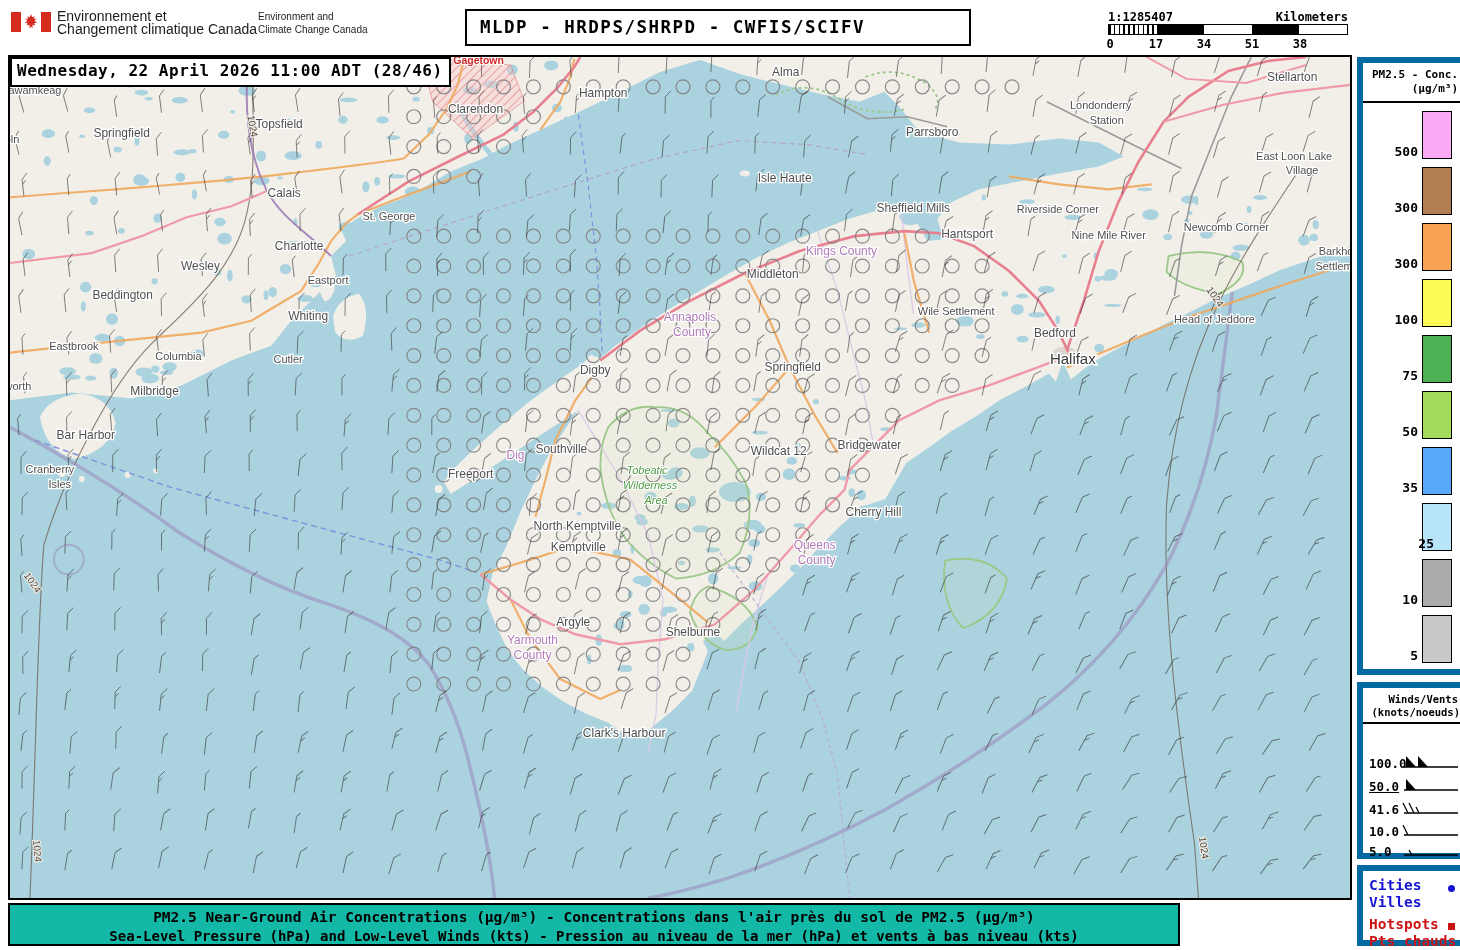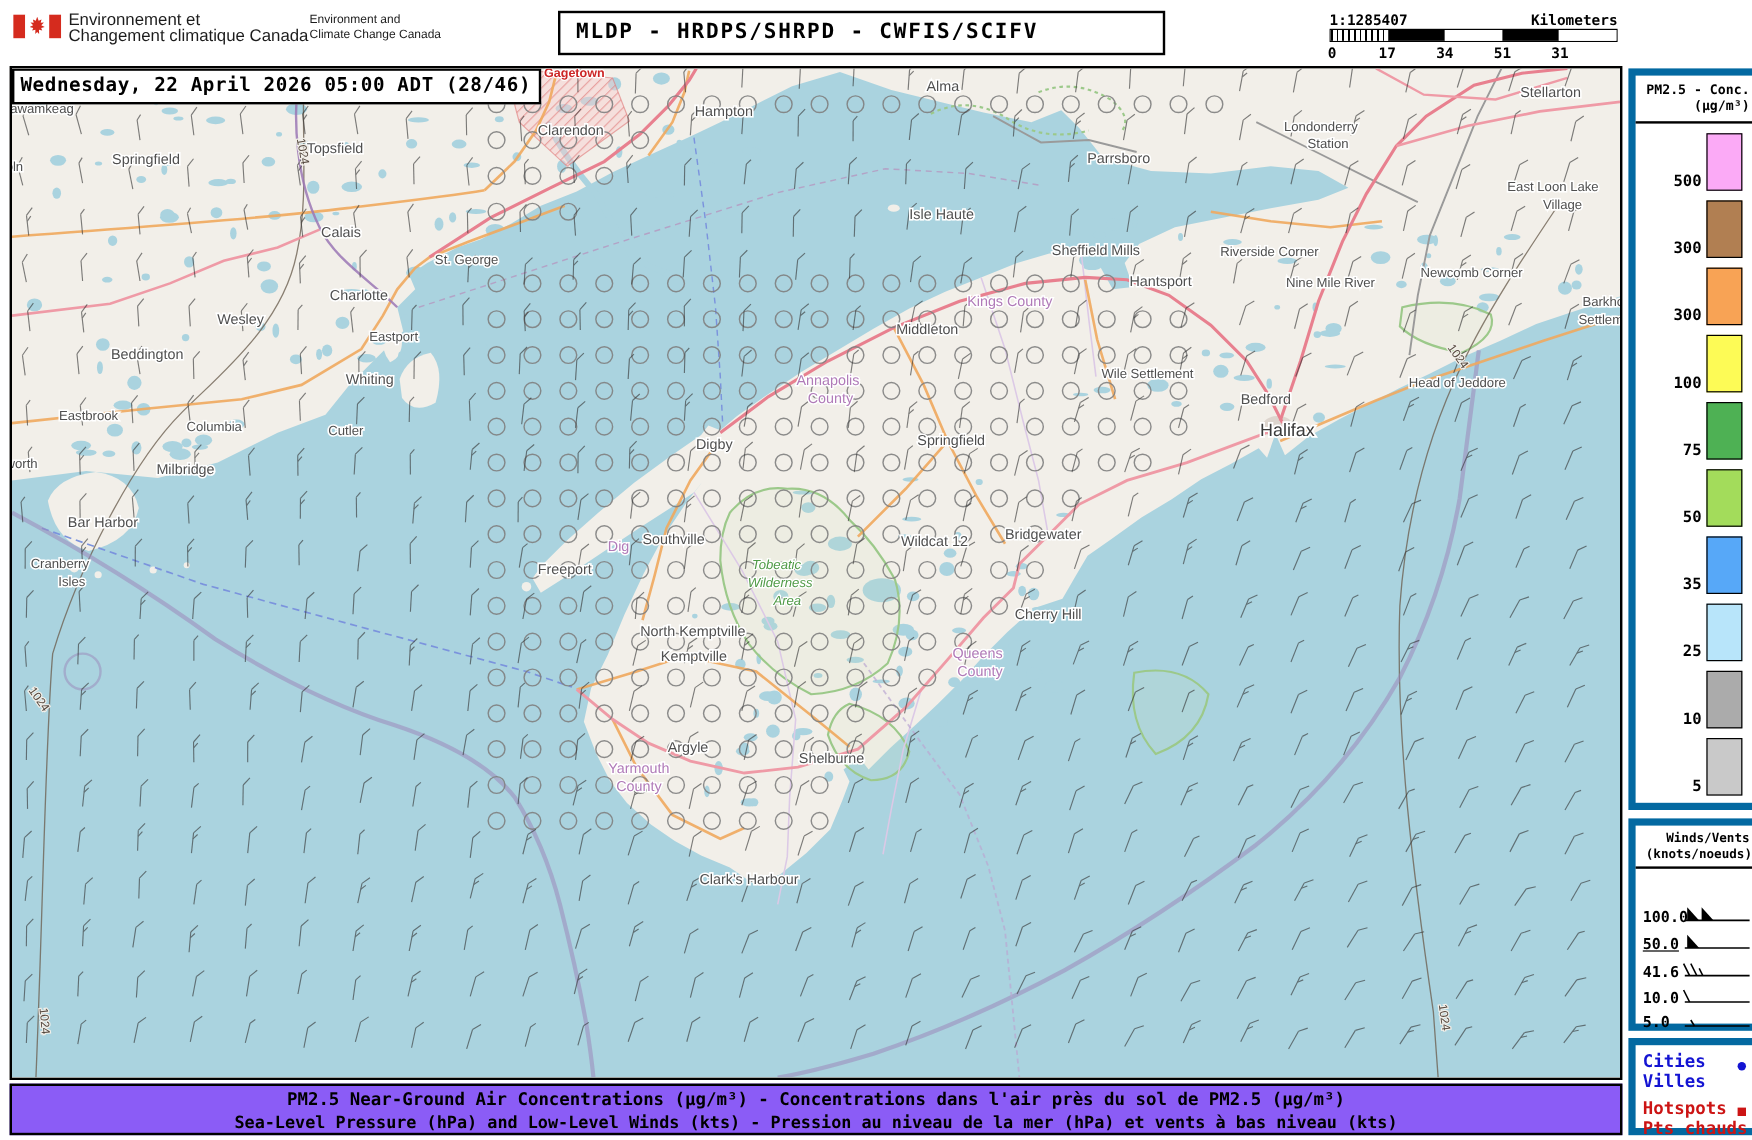--- a/index.html
+++ b/index.html
@@ -52,22 +52,22 @@
   #w-title2{right:3px;top:18px;font:bold 10.5px "DejaVu Sans Mono",monospace;}
   #w-rule{left:0;top:34px;width:100%;border-top:2px solid #000;}
   .wlab{position:absolute;left:6px;font:bold 12.5px "DejaVu Sans Mono",monospace;}
   .wglyph{position:absolute;right:3px;}
   #sites-box{top:865px;height:81px;font-family:"DejaVu Sans Mono",monospace;}
   .siterow{position:absolute;left:6px;font:bold 14.5px "DejaVu Sans Mono",monospace;white-space:nowrap;}
   #cities-dot{position:absolute;right:8px;top:14px;width:7px;height:7px;border-radius:50%;}
   #hot-sq{position:absolute;right:8px;top:52px;width:7px;height:7px;}
 
   
-  #caption{left:8px;top:903px;width:1344px;height:43px;border:2px solid #000;box-sizing:border-box;
-    background:#8b5cf6;text-align:center;}
+  #caption{left:8px;top:903px;width:1172px;height:43px;border:2px solid #000;box-sizing:border-box;
+    background:#14b8a6;text-align:center;}
   .capline{font:bold 14.5px "DejaVu Sans Mono",monospace;line-height:19px;white-space:nowrap;}
   .capline2{font:bold 14px "DejaVu Sans Mono",monospace;line-height:18px;white-space:nowrap;}
 </style>
 </head>
 <body>
 
 <div id="stage">
 
   <svg class="abs" style="left:11px;top:12px" width="40" height="20" viewBox="0 0 40 20">
     <rect x="0" y="0" width="10" height="20" fill="#d52b1e"></rect>
@@ -94,21 +94,21 @@
       <div class="seg seg0"></div>
         <div class="seg seg1"></div>
         <div class="seg seg2"></div>
         <div class="seg seg3"></div>
         <div class="seg seg4"></div>
     </div>
     <span class="tick" style="left:2px">0</span>
     <span class="tick" style="left:48px">17</span>
     <span class="tick" style="left:96px">34</span>
     <span class="tick" style="left:144px">51</span>
-    <span class="tick" style="left:192px">31</span>
+    <span class="tick" style="left:192px">38</span>
   </div>
 
   <div class="abs" id="map">
     <svg id="mapsvg" viewBox="0 0 1344 845" preserveAspectRatio="none">
       <defs>
         <pattern id="hatch" width="6" height="6" patternUnits="userSpaceOnUse" patternTransform="rotate(45)">
           <rect width="6" height="6" fill="rgba(248,205,205,0.45)"></rect>
           <line x1="0" y1="0" x2="0" y2="6" stroke="rgba(224,120,120,0.6)" stroke-width="2"></line>
         </pattern>
       </defs>
@@ -3277,21 +3277,21 @@
           <text x="642" y="434" text-anchor="middle" font-size="11" class="lbl-area">Wilderness</text>
           <text x="648" y="449" text-anchor="middle" font-size="11" class="lbl-area">Area</text>
           <text x="240" y="70" text-anchor="middle" font-size="10" class="lbl-iso" transform="rotate(80 240 70)">1024</text>
           <text x="20" y="530" text-anchor="middle" font-size="10" class="lbl-iso" transform="rotate(55 20 530)">1024</text>
           <text x="24" y="798" text-anchor="middle" font-size="10" class="lbl-iso" transform="rotate(85 24 798)">1024</text>
           <text x="1206" y="243" text-anchor="middle" font-size="10" class="lbl-iso" transform="rotate(55 1206 243)">1024</text>
           <text x="1194" y="795" text-anchor="middle" font-size="10" class="lbl-iso" transform="rotate(82 1194 795)">1024</text>
           <text x="470" y="7" text-anchor="middle" font-size="10.5" class="lbl-red">Gagetown</text>
         </g>
     </svg>
-    <div class="abs" id="timestamp">Wednesday, 22 April 2026 05:00 ADT (28/46)</div>
+    <div class="abs" id="timestamp">Wednesday, 22 April 2026 11:00 ADT (28/46)</div>
   </div>
 
   <div class="abs sidebox" id="pm-box">
     <span class="abs" id="pm-title1">PM2.5 - Conc.</span>
     <span class="abs" id="pm-title2">(µg/m³)</span>
     <div class="abs" id="pm-rule"></div>
     <div id="pm-swatches">
         <div class="swatch" style="top: 48px; background: rgb(251, 170, 246);"></div>
         <div class="swval" style="top: 81px;">500</div>
         <div class="swatch" style="top: 104px; background: rgb(177, 127, 82);"></div>
@@ -3300,21 +3300,21 @@
         <div class="swval" style="top: 193px;">300</div>
         <div class="swatch" style="top: 216px; background: rgb(253, 251, 86);"></div>
         <div class="swval" style="top: 249px;">100</div>
         <div class="swatch" style="top: 272px; background: rgb(78, 177, 84);"></div>
         <div class="swval" style="top: 305px;">75</div>
         <div class="swatch" style="top: 328px; background: rgb(163, 220, 91);"></div>
         <div class="swval" style="top: 361px;">50</div>
         <div class="swatch" style="top: 384px; background: rgb(87, 168, 248);"></div>
         <div class="swval" style="top: 417px;">35</div>
         <div class="swatch" style="top: 440px; background: rgb(184, 229, 250);"></div>
-        <div class="swval" style="top: 473px;">25</div>
+        <div class="swval" style="top: 473px; padding-left: 16px;">25</div>
         <div class="swatch" style="top: 496px; background: rgb(171, 171, 171);"></div>
         <div class="swval" style="top: 529px;">10</div>
         <div class="swatch" style="top: 552px; background: rgb(201, 201, 201);"></div>
         <div class="swval" style="top: 585px;">5</div>
       </div>
   </div>
 
   <div class="abs sidebox" id="winds-box">
     <span class="abs" id="w-title1">Winds/Vents</span>
     <span class="abs" id="w-title2">(knots/noeuds)</span>

